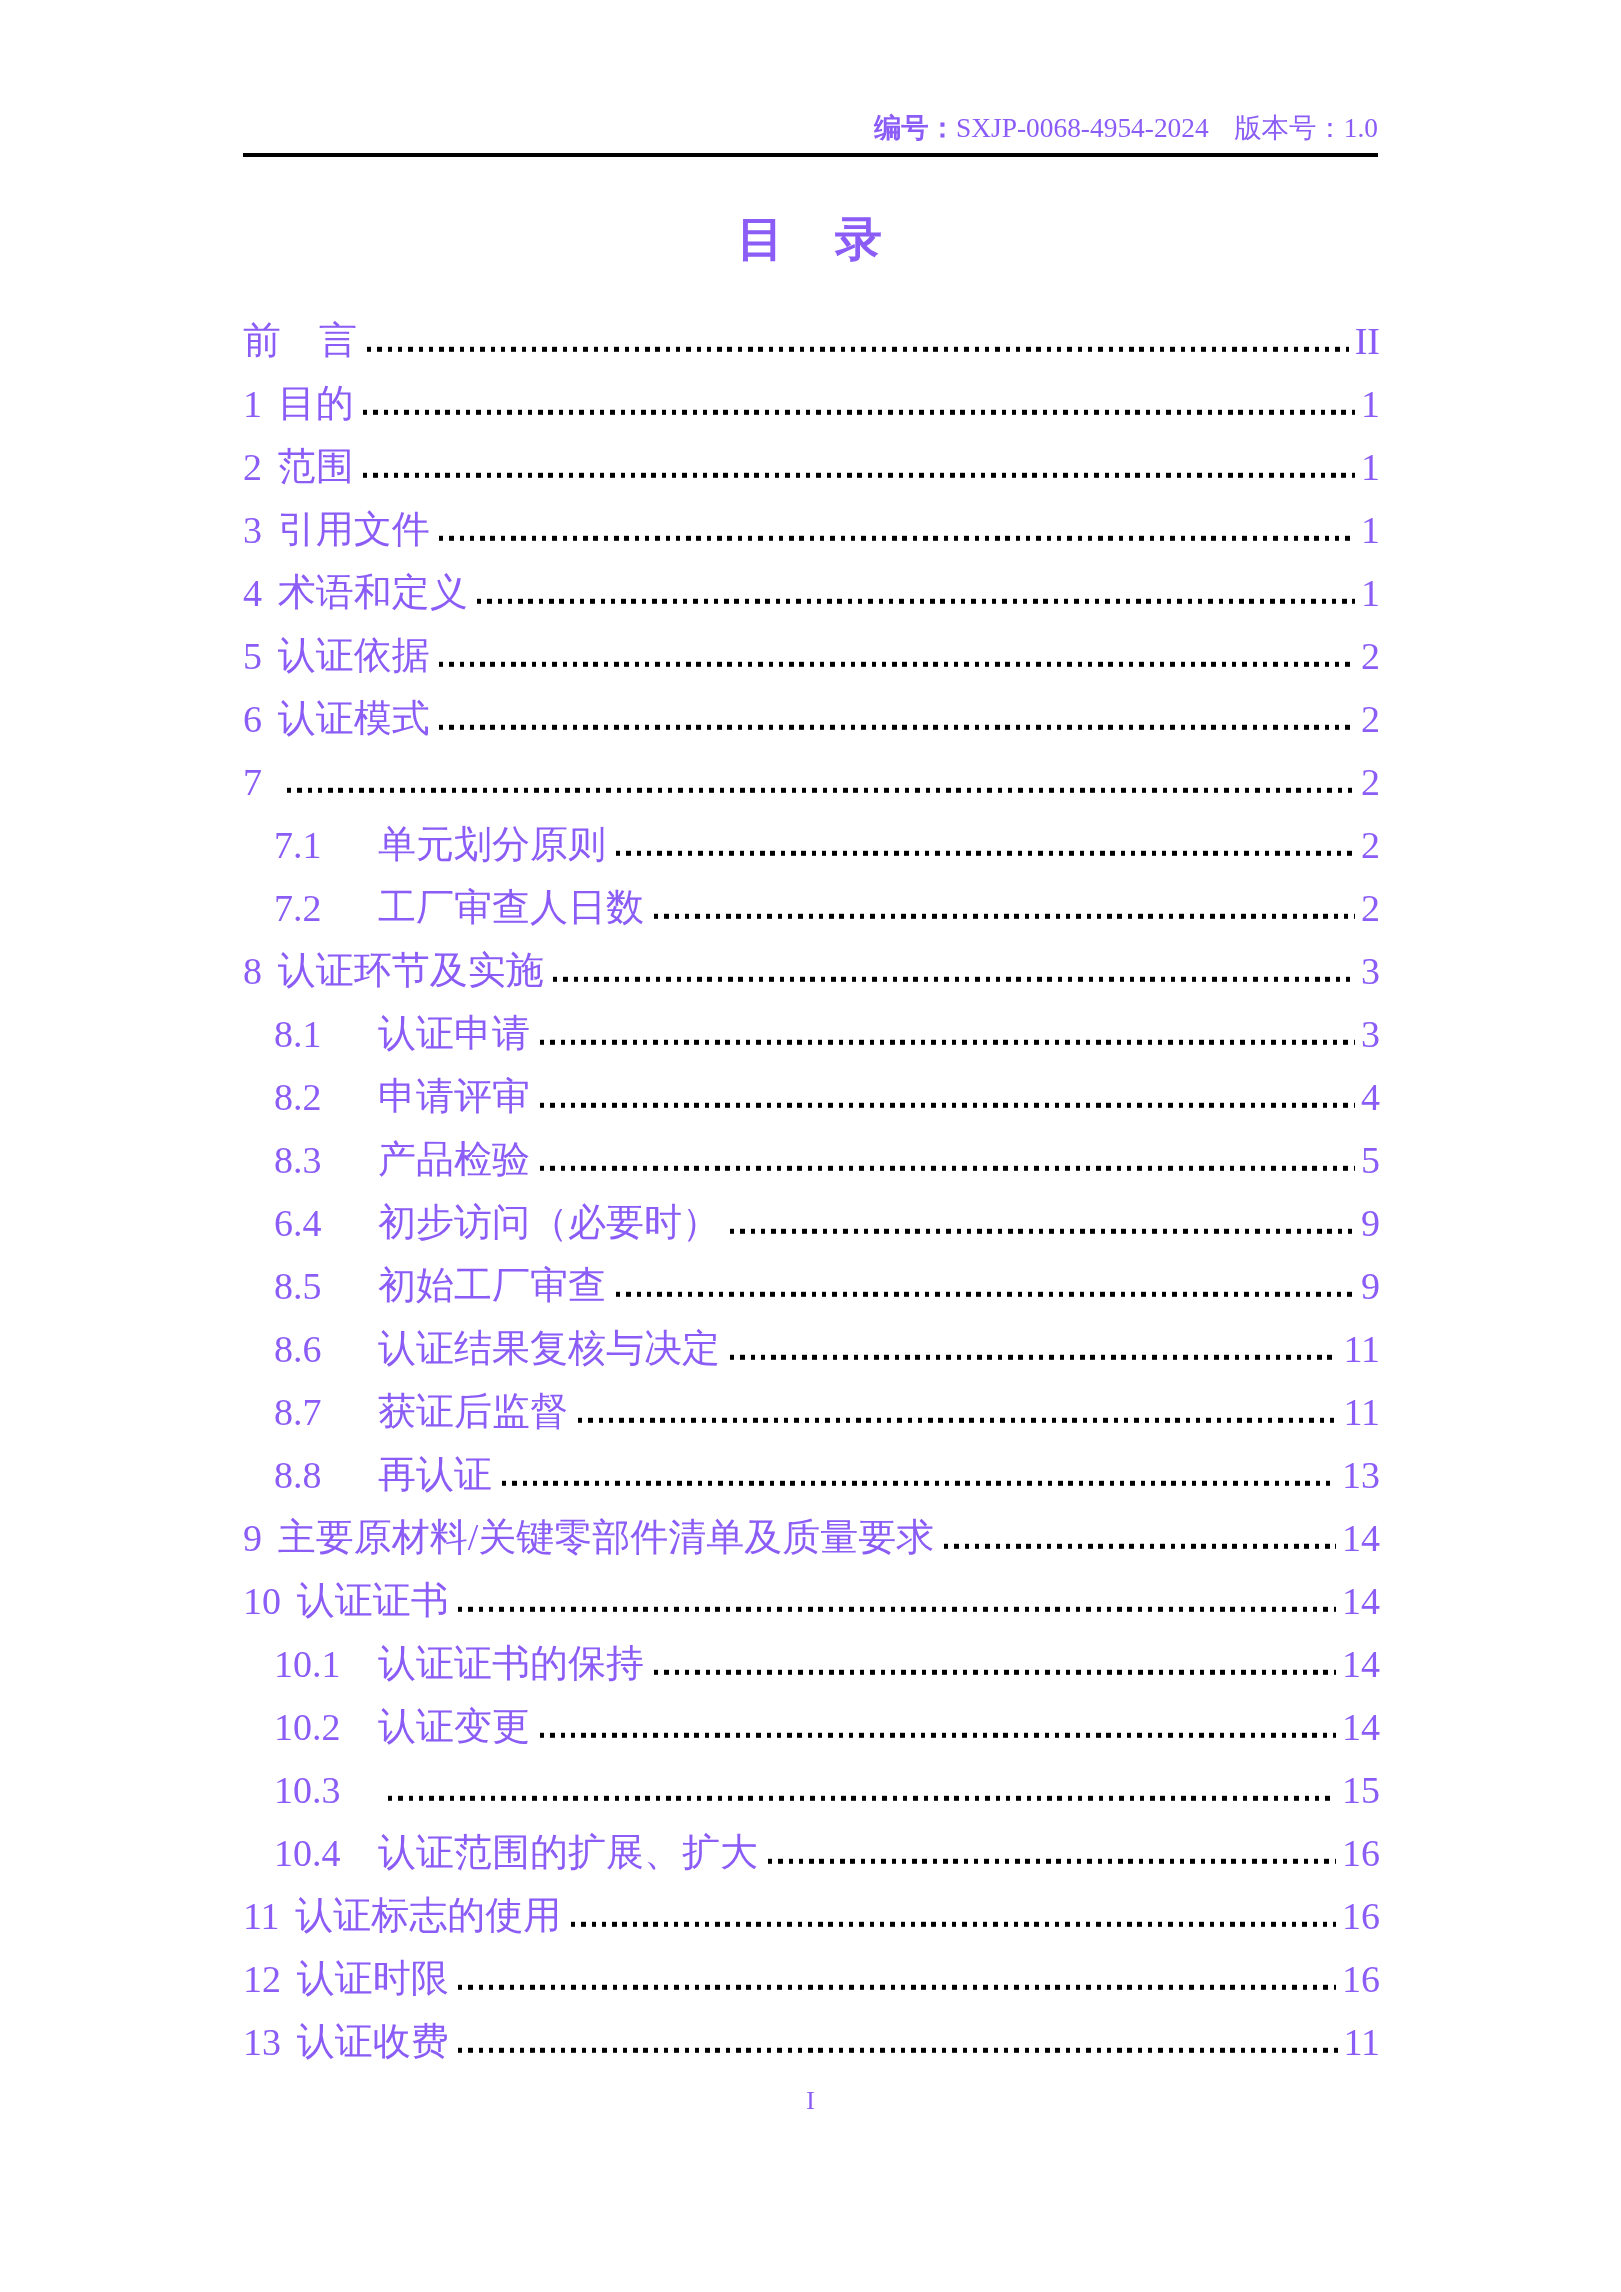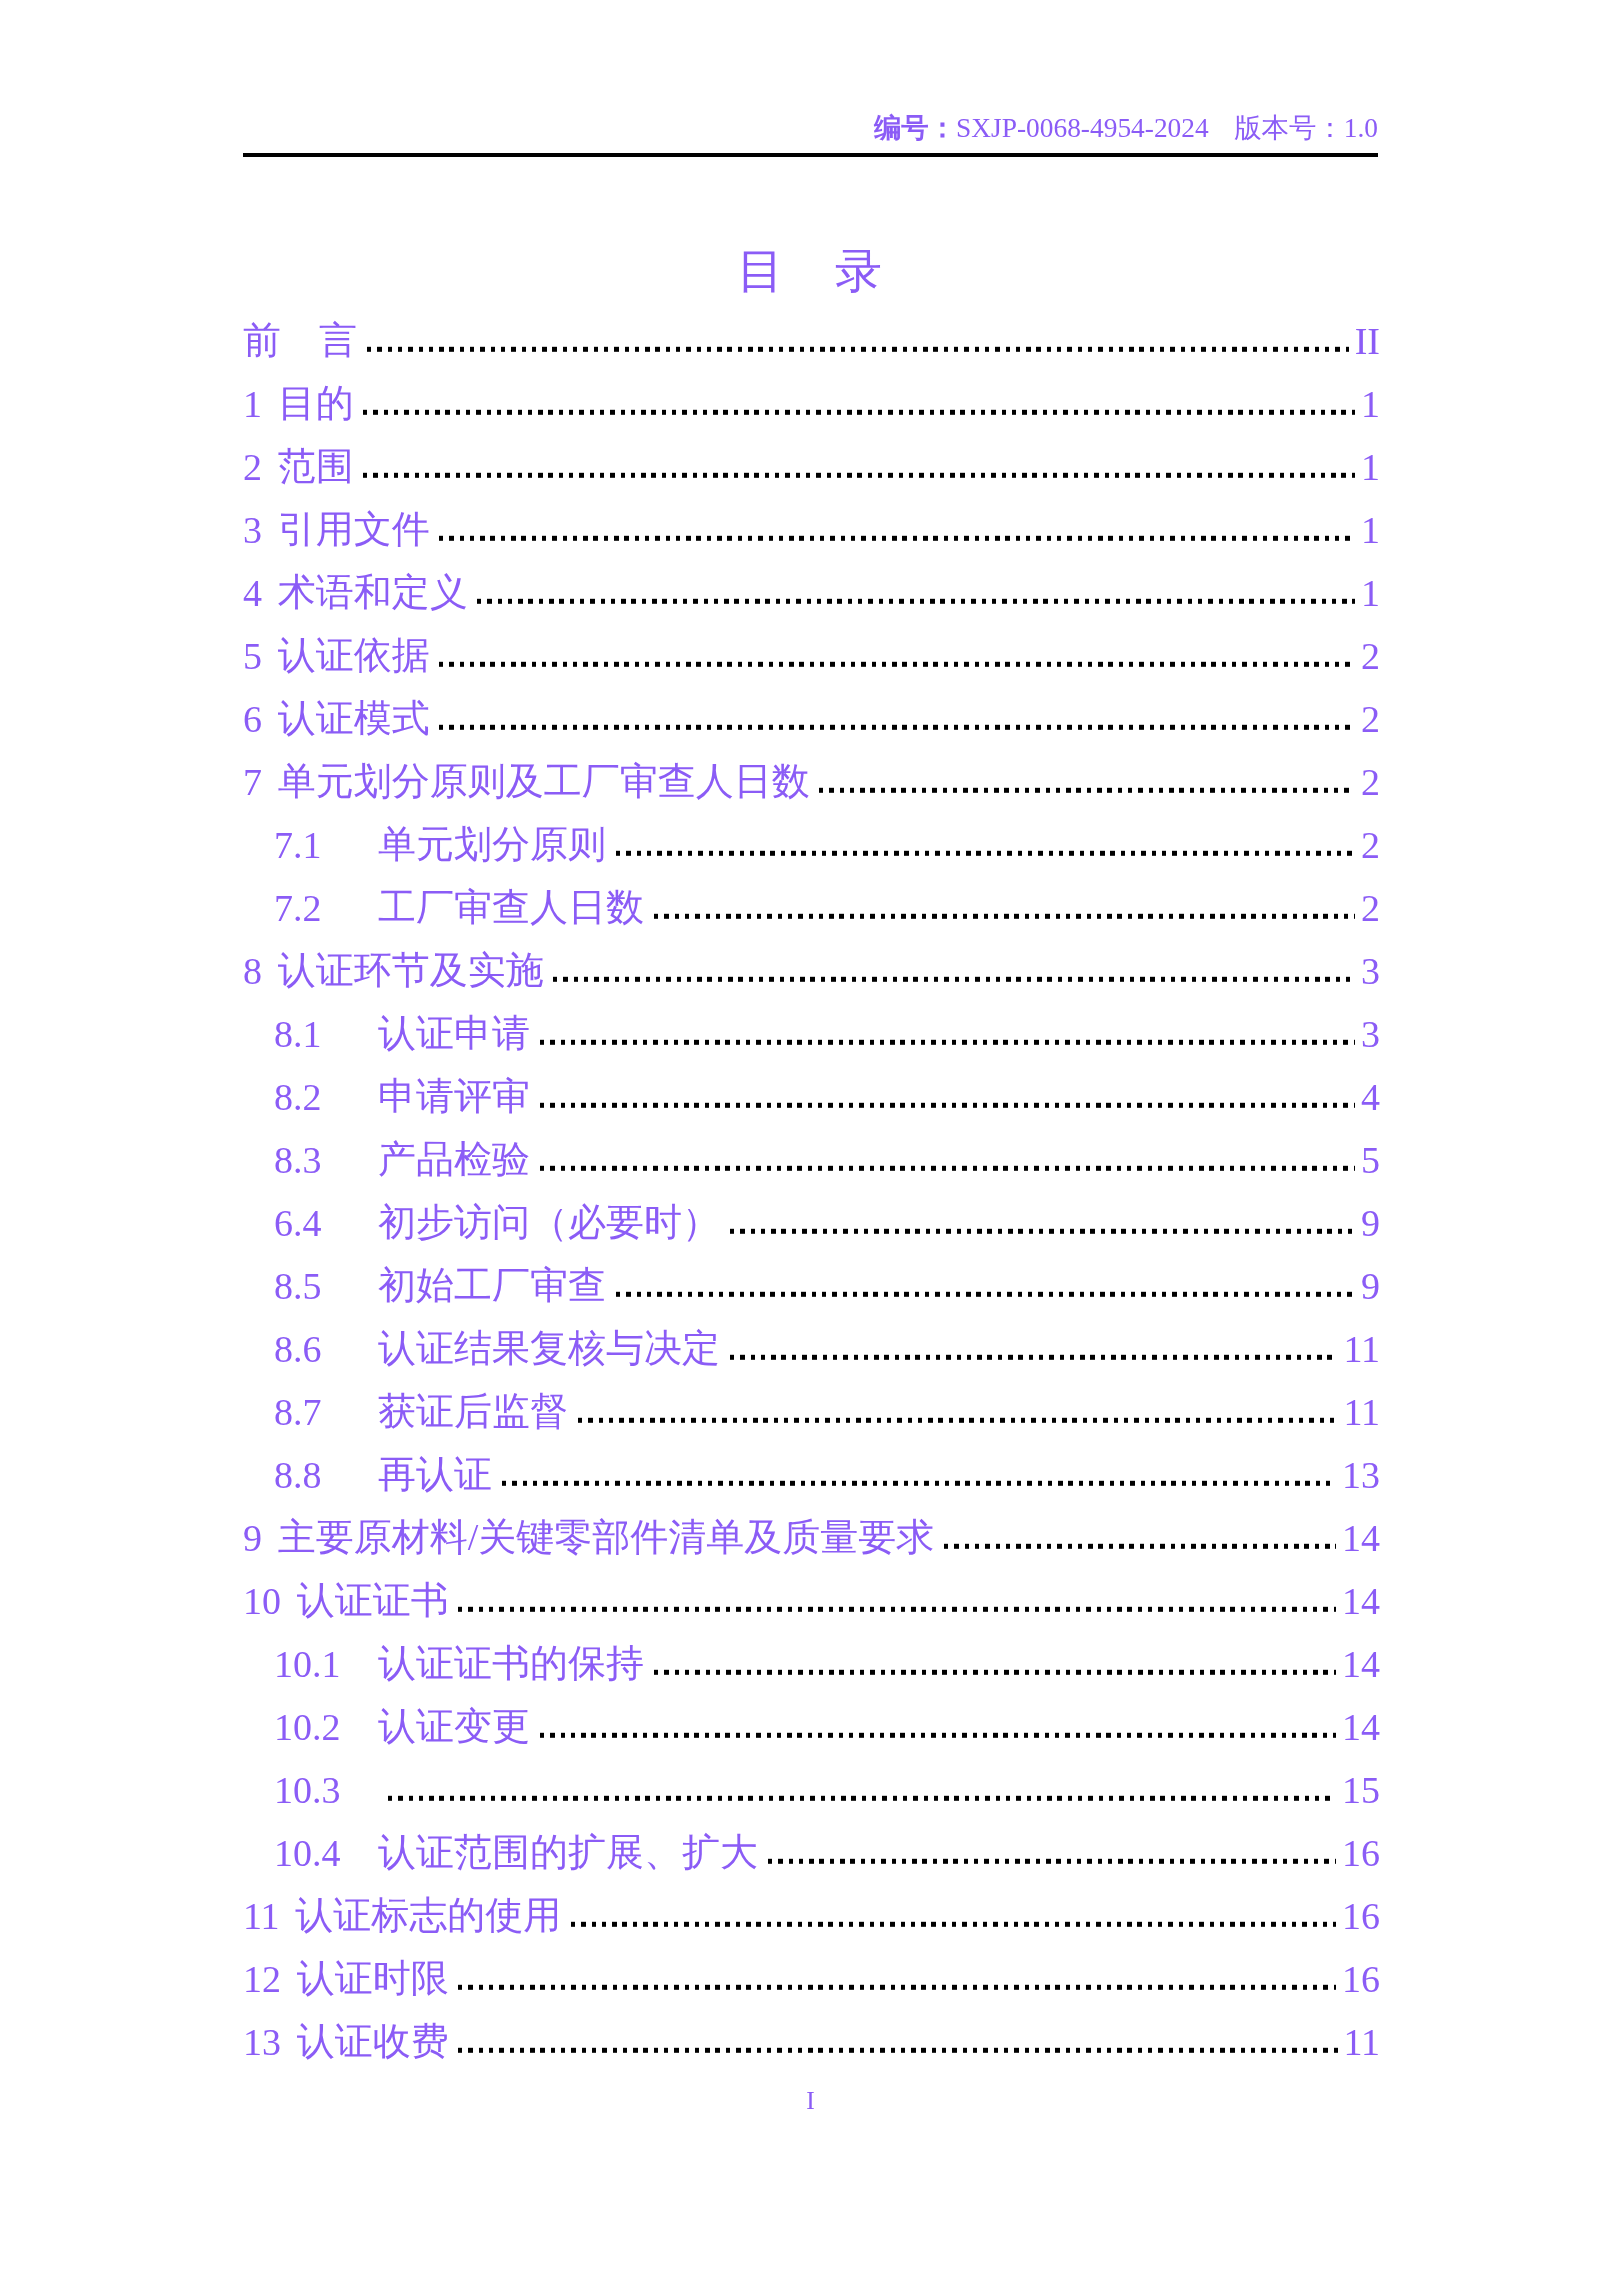--- a/index.html
+++ b/index.html
@@ -27,24 +27,24 @@
     padding-bottom: 5.9px;
     border-bottom: 4.9px solid #000000;
     white-space: nowrap;
   }
   .header .bold { font-weight: bold; }
   .header .gap { display: inline-block; width: 25.5px; }
   .title {
     position: absolute;
     left: 243px;
     width: 1135px;
-    top: 240px;
+    top: 208px;
     text-align: center;
     font-size: 47px;
-    font-weight: normal;
+    font-weight: bold;
     letter-spacing: 2px;
   }
   .toc {
     position: absolute;
     left: 243px;
     width: 1137px;
     top: 309px;
     font-size: 38px;
   }
   .toc-row {
@@ -123,21 +123,20 @@
       <span class="toc-page">2</span>
     </div>
       <div class="toc-row">
       <span class="toc-num">6</span>
       <span class="toc-label">认证模式</span>
       <span class="leader"></span>
       <span class="toc-page">2</span>
     </div>
       <div class="toc-row">
       <span class="toc-num">7</span>
-      <span class="toc-label">单元划分原则及工厂审查人日数</span>
       <span class="leader"></span>
       <span class="toc-page">2</span>
     </div>
       <div class="toc-row lvl1">
       <span class="toc-num">7.1</span>
       <span class="toc-label">单元划分原则</span>
       <span class="leader"></span>
       <span class="toc-page">2</span>
     </div>
       <div class="toc-row lvl1">

